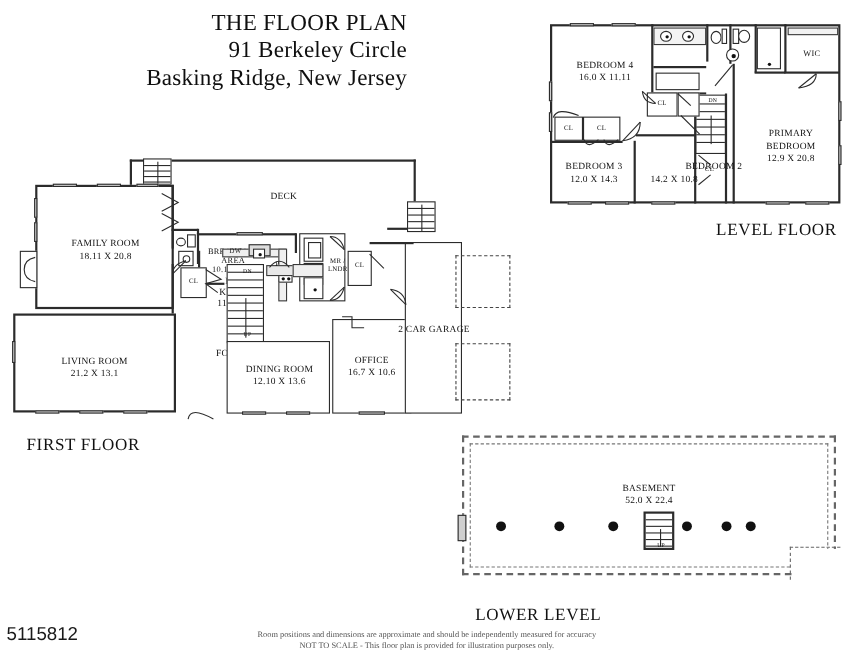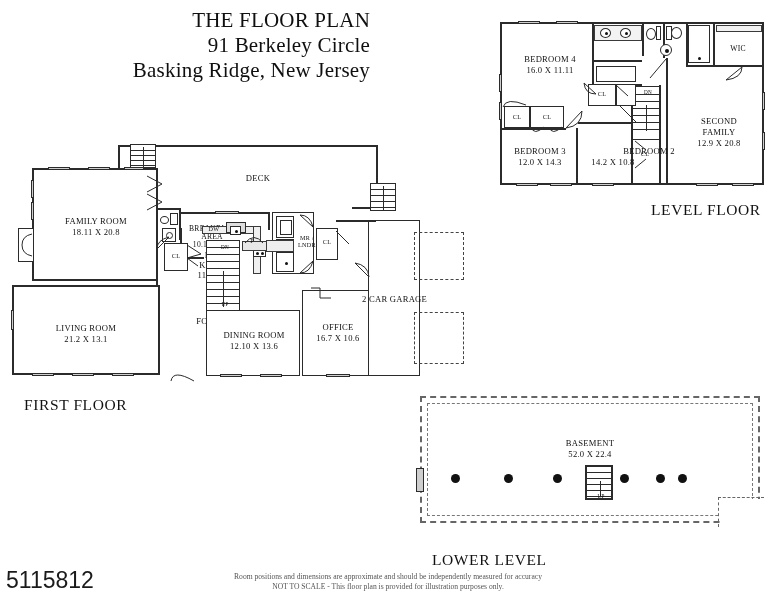--- a/index.html
+++ b/index.html
@@ -12,21 +12,21 @@
 
   
   #title-block{position:absolute;left:40px;top:8px;width:330px;text-align:right;}
   #title-block div{font-size:21px;line-height:25px;letter-spacing:.2px;color:#0f0f0f;}
   #t1{font-size:21.5px;}
   .floor-caption{position:absolute;font-size:15.5px;letter-spacing:.6px;color:#111;}
   #cap-first{left:24px;top:396px;}
   #cap-second{left:651px;top:201px;}
   #cap-lower{left:432px;top:551px;}
 
-  #mls-id{position:absolute;left:6px;top:567px;font-family:"Liberation Sans",sans-serif;font-size:23px;color:#1a1a1a;}
+  #mls-id{position:absolute;left:6px;top:567px;font-family:"Liberation Sans",sans-serif;font-size:17px;color:#1a1a1a;}
   #footer-note{position:absolute;left:0;top:572px;width:776px;text-align:center;color:#555;}
   #footer-note div{font-size:7.6px;line-height:10px;}
 
   
   .plan{position:absolute;}
   .wall{position:absolute;background:#f4f4f4;border:1px solid #2b2b2b;box-sizing:border-box;}
   .wallfill{position:absolute;background:#efefef;border:1px solid #3a3a3a;box-sizing:border-box;}
   .thin{position:absolute;background:#2b2b2b;}
   .room-open{position:absolute;background:#ffffff;border:1px solid #2b2b2b;box-sizing:border-box;}
   .lbl{position:absolute;text-align:center;font-size:7.6px;line-height:9px;letter-spacing:.25px;color:#111;white-space:nowrap;}
@@ -273,22 +273,22 @@
     <div class="thin" style="left:213px;top:0px;width:1.5px;height:44px;"></div>
     <div class="thin" style="left:213px;top:43px;width:50px;height:1.5px;"></div>
     <div class="wallfill" style="left:216px;top:3px;width:46px;height:7px;background:#f2f2f2;"></div>
     <div class="lbl" style="left:220px;top:22px;width:36px;">WIC</div>
     <svg class="door" style="left:222px;top:44px;" width="22" height="16">
       <path d="M20 1 L4 14"></path>
         <path d="M20 1 Q20 12 4 14"></path>
     </svg>
 
     <div class="thin" style="left:166px;top:36px;width:1.5px;height:127px;"></div>
-    <div class="lbl big" style="left:178px;top:94px;width:82px;">SECOND</div>
-    <div class="lbl big" style="left:178px;top:105px;width:82px;">FAMILY</div>
+    <div class="lbl big" style="left:178px;top:94px;width:82px;">PRIMARY</div>
+    <div class="lbl big" style="left:178px;top:105px;width:82px;">BEDROOM</div>
     <div class="lbl big" style="left:178px;top:116px;width:82px;">12.9 X 20.8</div>
     <div class="win" style="left:262px;top:70px;width:3px;height:18px;"></div>
     <div class="win" style="left:262px;top:110px;width:3px;height:18px;"></div>
     <div class="win" style="left:196px;top:161px;width:22px;height:3px;"></div>
     <div class="win" style="left:232px;top:161px;width:22px;height:3px;"></div>
 
     <div class="stairbox" style="left:132px;top:64px;width:28px;height:54px;">
       <i style="top:7px;"></i>
         <i style="top:14px;"></i>
         <i style="top:21px;"></i>

